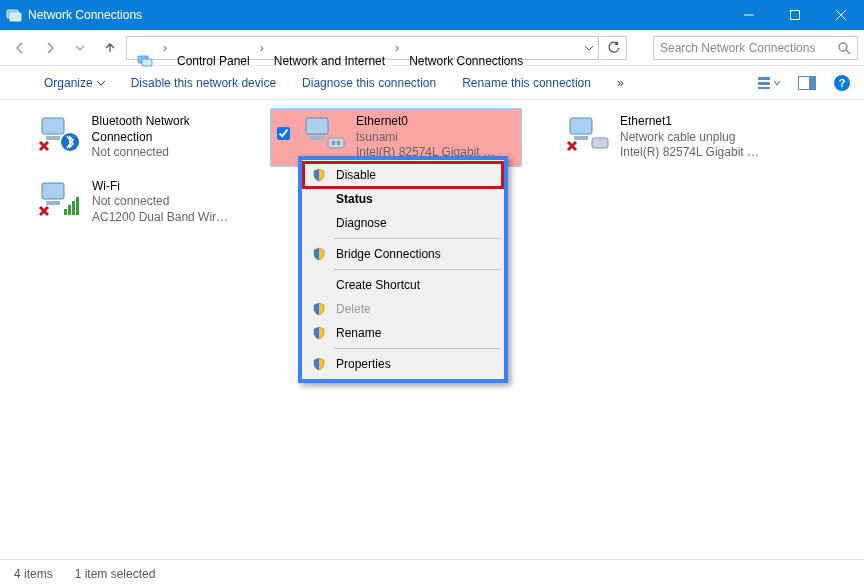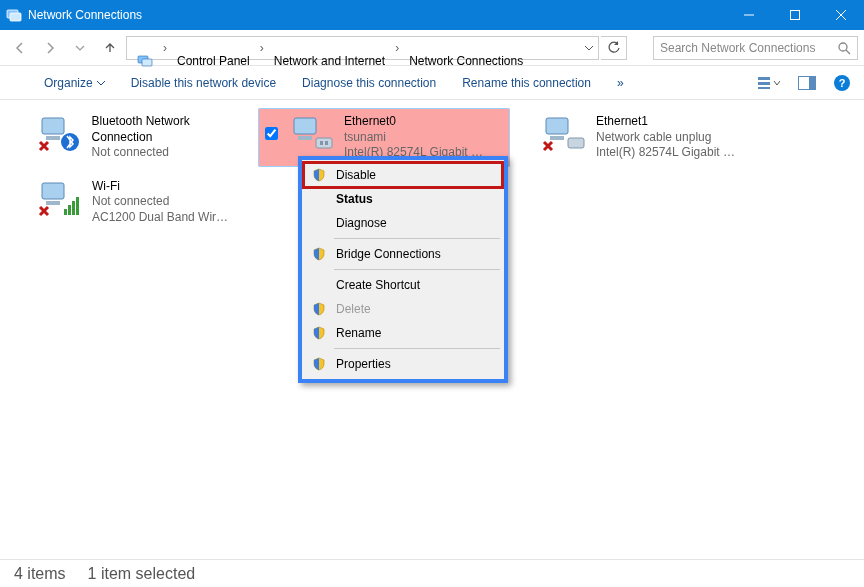--- a/index.html
+++ b/index.html
@@ -21,40 +21,40 @@
   .searchbox { width:205px; height:24px; border:1px solid #ccc; margin-left:24px; display:flex; align-items:center; padding:0 6px; color:#888; position:relative;}
   .searchbox .mag { position:absolute; right:6px; }
   
   .toolbar { height:34px; display:flex; align-items:center; padding:0 14px; gap:26px; border-bottom:1px solid #e5e5e5;}
   .toolbar .left { display:flex; gap:26px; align-items:center; color:#1a4f8b;margin-left:30px;}
   .tool-item { display:flex; align-items:center; gap:4px; }
   .toolbar .right { margin-left:auto; display:flex; align-items:center; gap:18px; color:#555;}
   .help-circle { width:16px; height:16px; border-radius:50%; background:#0a7dd8; color:#fff; display:flex; align-items:center; justify-content:center; font-size:11px; font-weight:bold;}
   
   .content { position:relative; padding:8px 6px 0 6px; height:455px; }
-  .grid { display:flex; gap:0; }
+  .grid { display:flex; gap:12px; }
   .col { width:252px; }
   .conn-item { display:flex; gap:8px; padding:6px 8px 6px 4px; align-items:flex-start; position:relative; border-radius:2px;}
   .conn-item.selected { background:#fca5a5; outline:1px solid #99d1ff; outline-offset:-1px;}
   .conn-check { width:18px; display:flex; align-items:center; justify-content:center; padding-top:10px;}
   .conn-check input { width:13px; height:13px; }
   .conn-icon { width:48px; height:40px; display:flex; align-items:center; justify-content:center; position:relative; }
   .conn-text { display:flex; flex-direction:column; line-height:1.3; font-size:12px;}
   .conn-text .line2, .conn-text .line3 { color:#666; }
   .conn-text .name { color:#000; }
   
   .context-menu { position:absolute; left:298px; top:56px; width:210px; background:#f0f0f0; border:4px solid #3b82f6; box-shadow:3px 3px 6px rgba(0,0,0,.35); padding:3px 2px;}
   .cm-item { display:flex; align-items:center; gap:8px; height:24px; padding:0 8px 0 6px; }
   .cm-item .cm-icon { width:18px; display:flex; justify-content:center; }
   .cm-item.disabled { color:#9a9a9a; }
   .cm-item.bold { font-weight:600; }
   .cm-item.highlight { outline:3px solid #c21717; outline-offset:-1px; background:#f0f0f0;}
   .cm-sep { height:1px; background:#c8c8c8; margin:3px 2px 3px 30px; }
   
-  .statusbar { position:absolute; bottom:0; left:0; right:0; height:28px; border-top:1px solid #e5e5e5; display:flex; align-items:center; padding:0 14px; gap:22px; color:#555; font-size:16px; background:#fff;}
+  .statusbar { position:absolute; bottom:0; left:0; right:0; height:28px; border-top:1px solid #e5e5e5; display:flex; align-items:center; padding:0 14px; gap:22px; color:#555; font-size:12px; background:#fff;}
   
   svg { display:block; }
 </style>
 </head>
 <body>
 
 <div class="titlebar">
   <div class="icon-slot">
     <svg width="16" height="16" viewBox="0 0 16 16">
       <rect x="1" y="3" width="11" height="8" rx="1" fill="#7fc2ff" stroke="#fff" stroke-width=".8"></rect>

